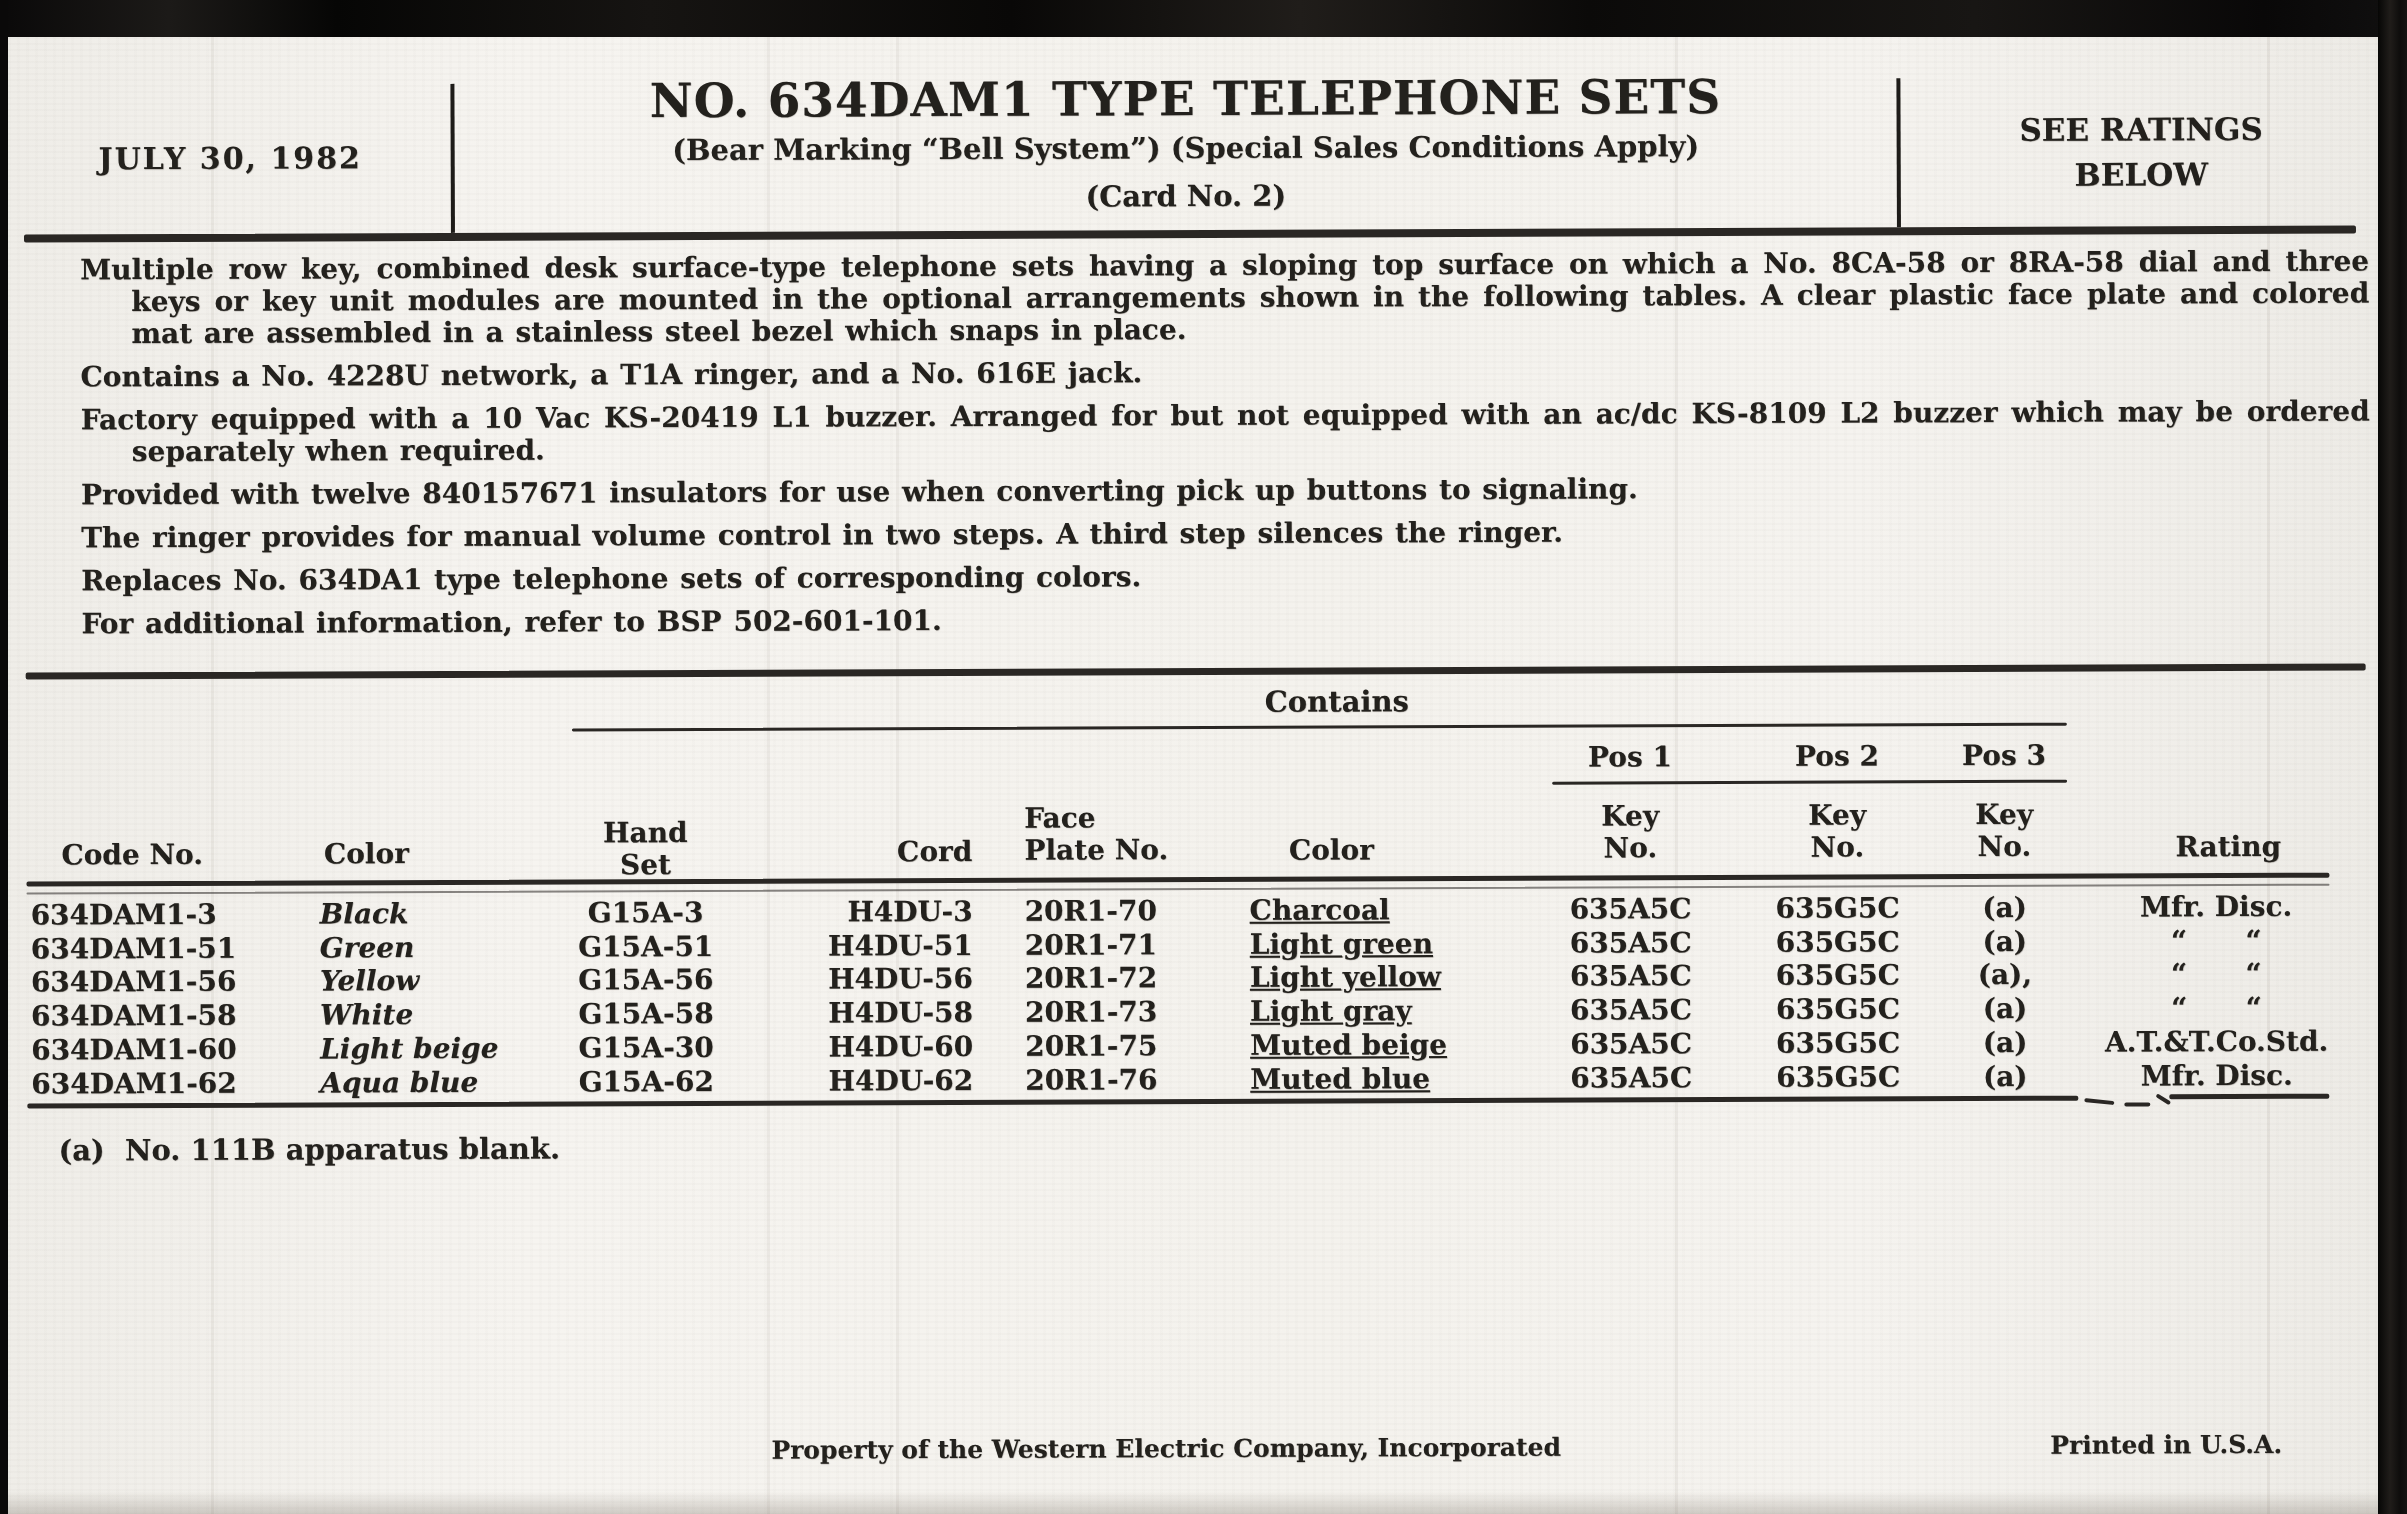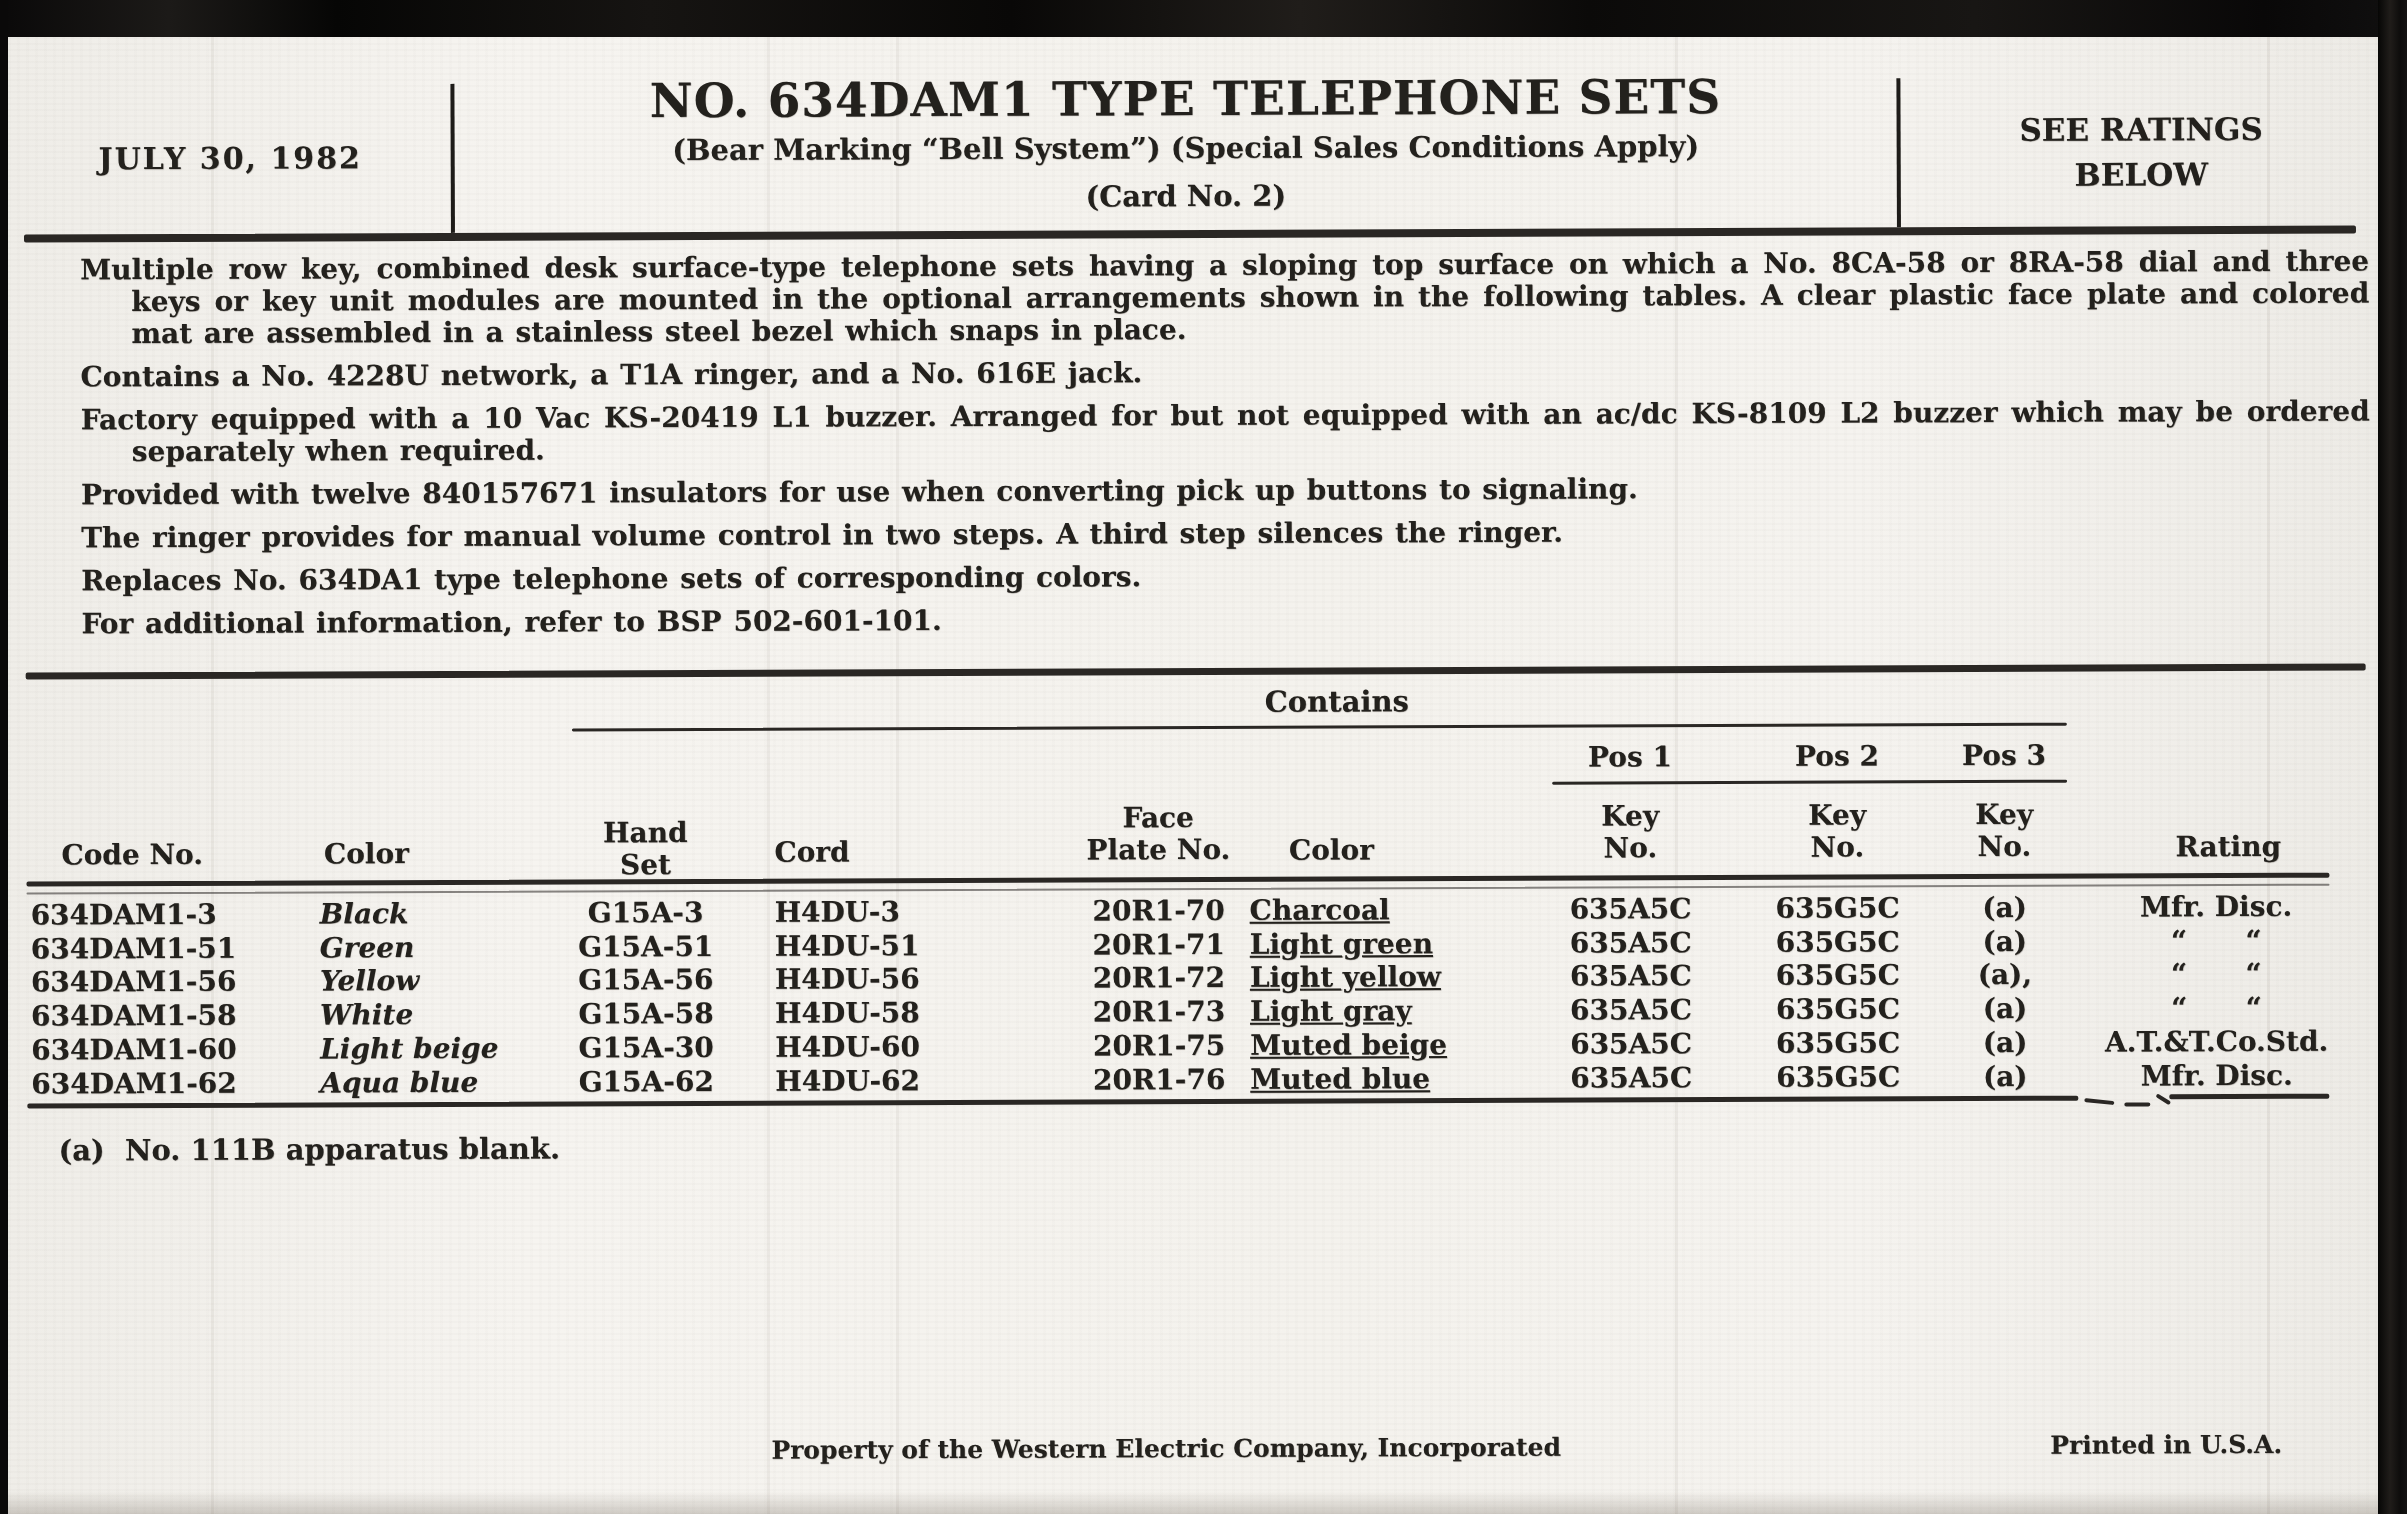--- a/index.html
+++ b/index.html
@@ -65,22 +65,22 @@
 
   
   .contains{left:1139px;top:685px;width:396px;text-align:center;font-size:29px;}
   .th{position:absolute;font-size:28px;line-height:32px;white-space:pre-line;}
   .pos{position:absolute;top:742px;font-size:28px;text-align:center;}
   .row{position:absolute;left:0;width:2408px;height:34px;font-size:28px;}
   .cell{position:absolute;top:0;white-space:nowrap;}
   .col-code{left:30px;width:267px;}
   .col-color{left:319px;width:238px;font-style:italic;}
   .col-handset{left:546px;width:198px;text-align:center;}
-  .col-cord{left:774px;width:198px;text-align:left;}
-  .col-faceplate{left:1061px;width:194px;text-align:center;}
+  .col-cord{left:774px;width:198px;text-align:right;}
+  .col-faceplate{left:1024px;width:194px;}
   .col-color2{left:1249px;width:248px;text-decoration:underline;}
   .col-key1{left:1533px;width:194px;text-align:center;}
   .col-key2{left:1740px;width:194px;text-align:center;}
   .col-key3{left:1927px;width:154px;text-align:center;}
   .col-rating{left:2083px;width:265px;text-align:center;}
 
   .footnote{left:57px;top:1129px;font-size:29px;}
   .footer-property{left:495px;top:1434px;width:1337px;text-align:center;font-size:25px;}
   .footer-printed{left:2020px;top:1434px;width:287px;text-align:center;font-size:25px;}
 

